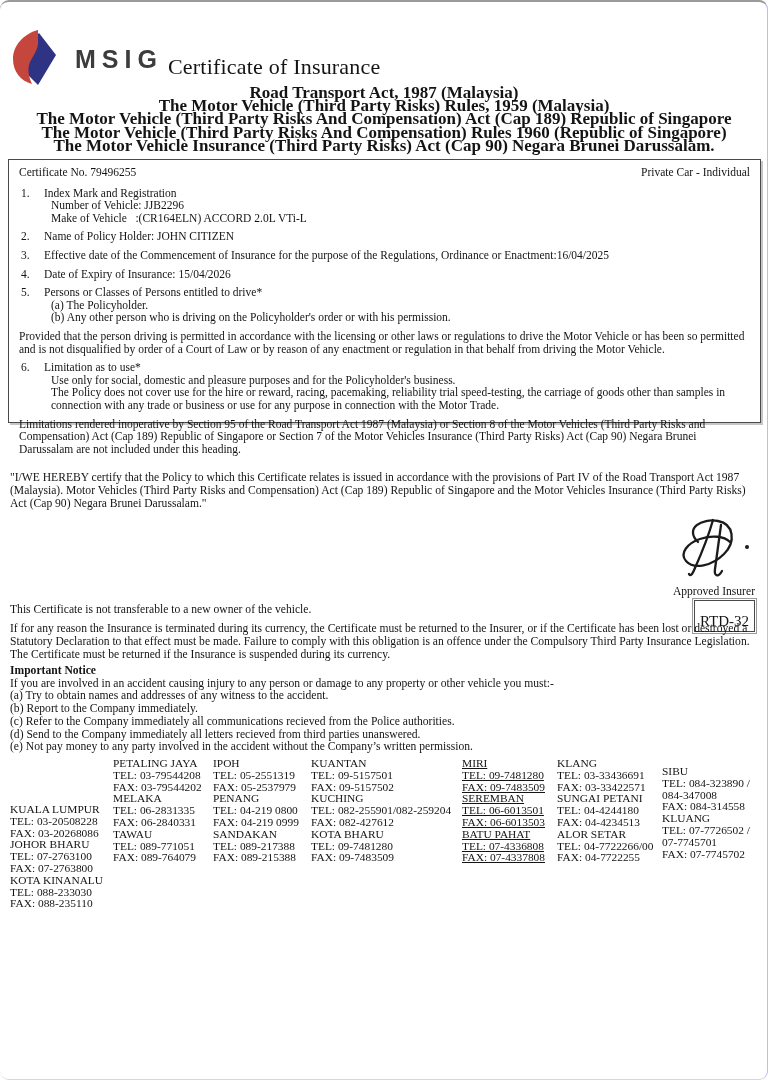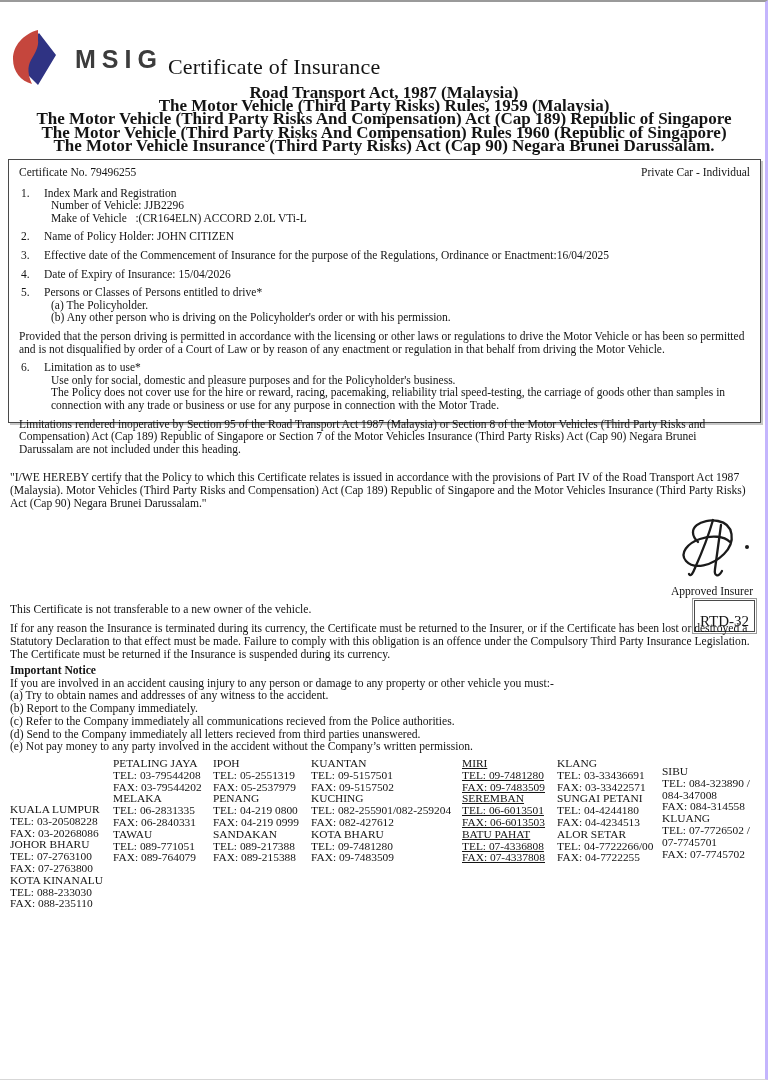--- a/index.html
+++ b/index.html
@@ -1,20 +1,20 @@
 <!DOCTYPE html>
 <html><head>
 <meta charset="utf-8">
 <style>
   html,body { margin:0; padding:0; background:#ffffff; }
   #page {
     position:relative; width:768px; height:1080px; background:#ffffff;
     font-family:"Liberation Serif", serif; font-size:11.6px; color:#141414;
-    border-top:2px solid #9a9a9a; border-right:3px solid #c4b5fd; border-bottom:1px solid #d7d7d7;
-    box-sizing:border-box; overflow:hidden;
+    border-top:2px solid #9a9a9a; border-right:1px solid #c4b5fd; border-bottom:1px solid #d7d7d7;
+    box-sizing:border-box; overflow:hidden;border-radius:9px;
   }
   .abs { position:absolute; }
 
   
   #logo { left:10px; top:27px; }
   #brand-text {
     left:75px; top:43px; font-family:"Liberation Sans", sans-serif;
     font-weight:bold; font-size:25px; letter-spacing:6px; color:#3c3c3c;
   }
   #doc-title { left:168px; top:52px; font-size:22px; letter-spacing:0.2px; }

